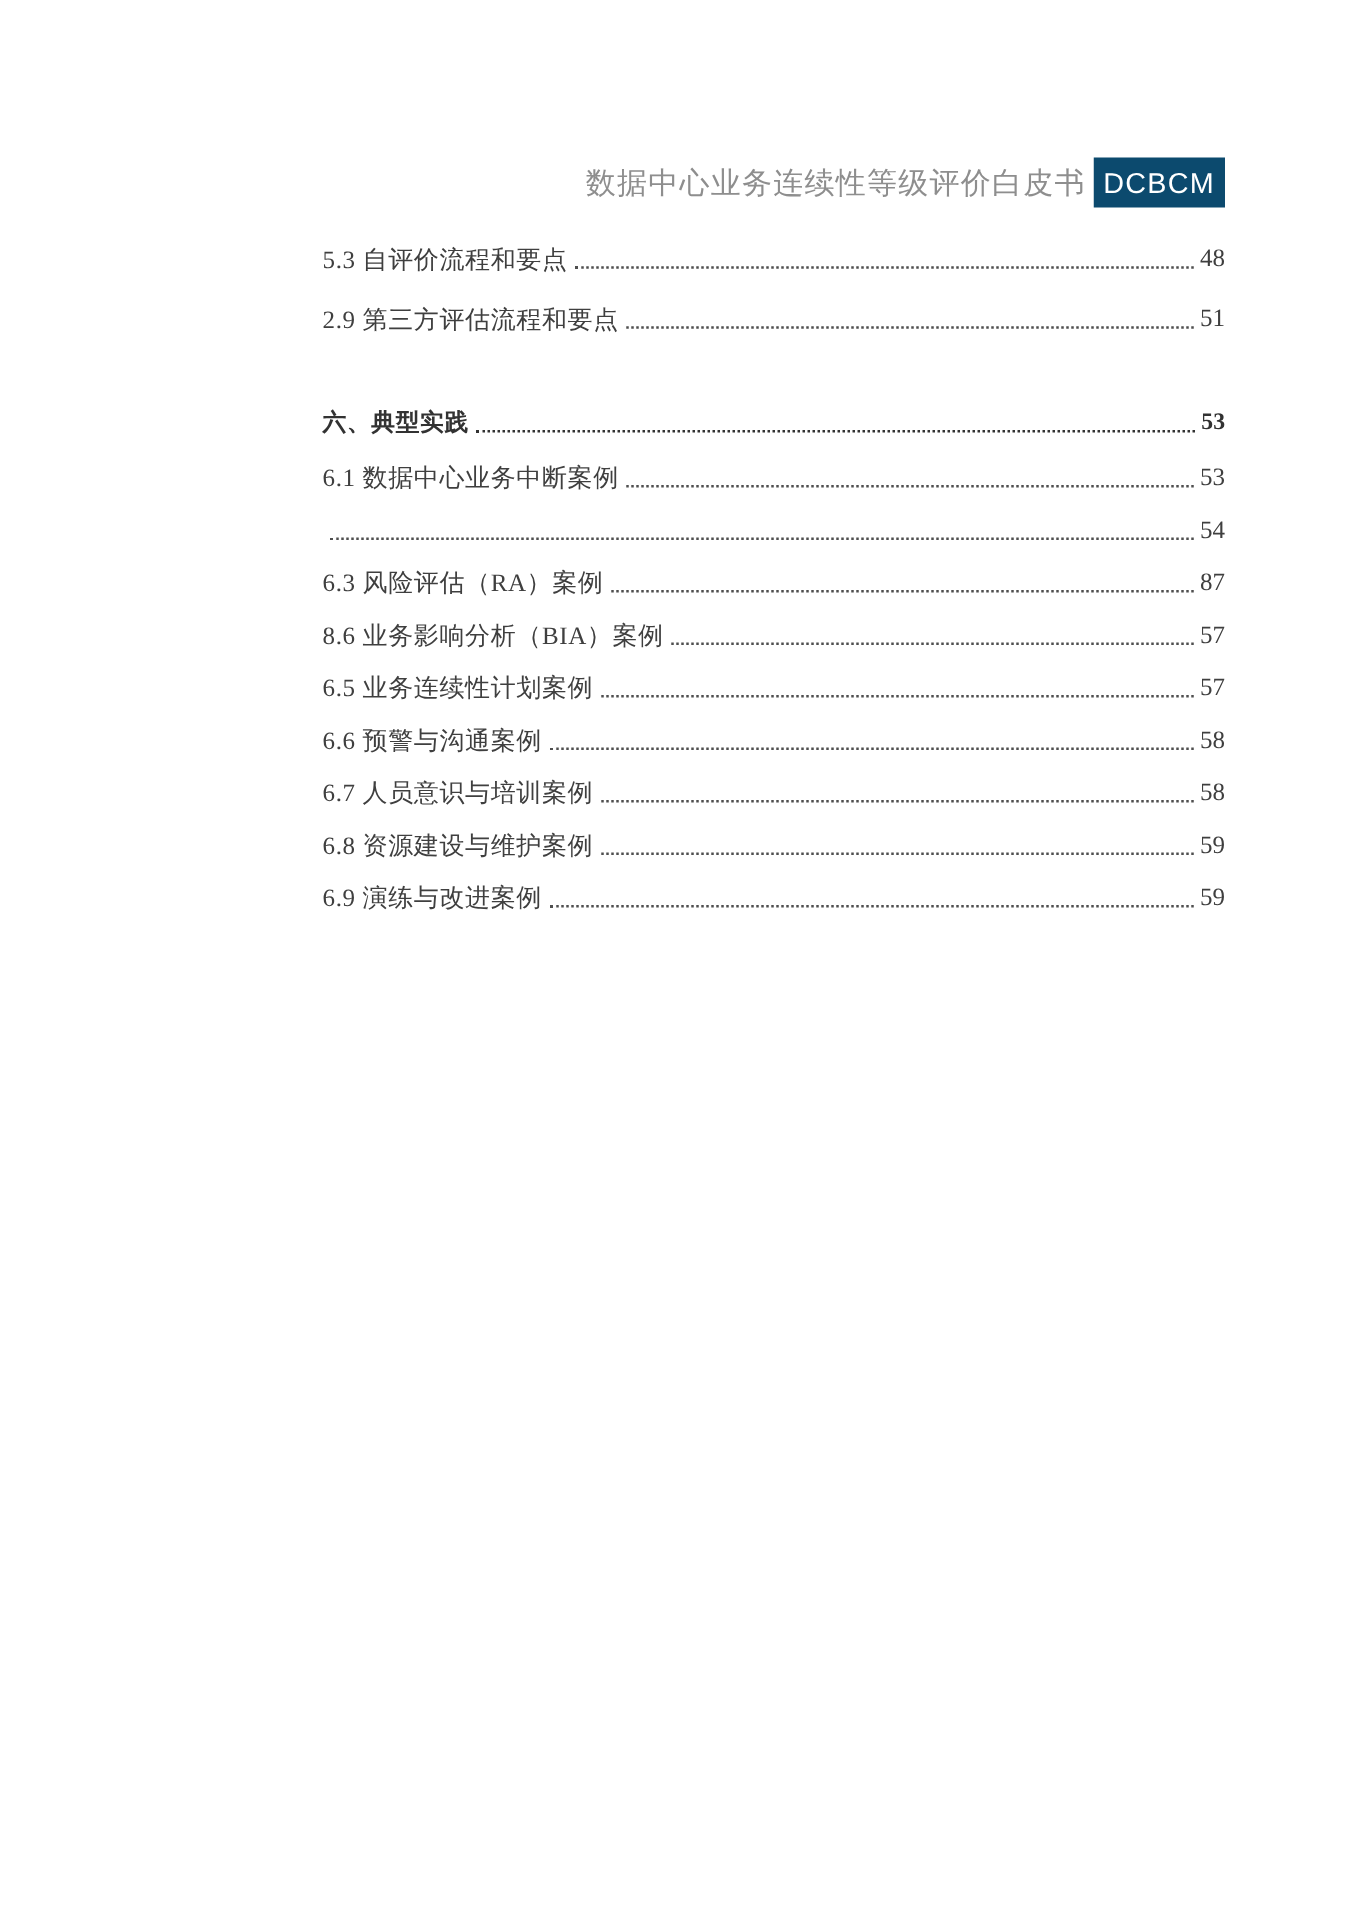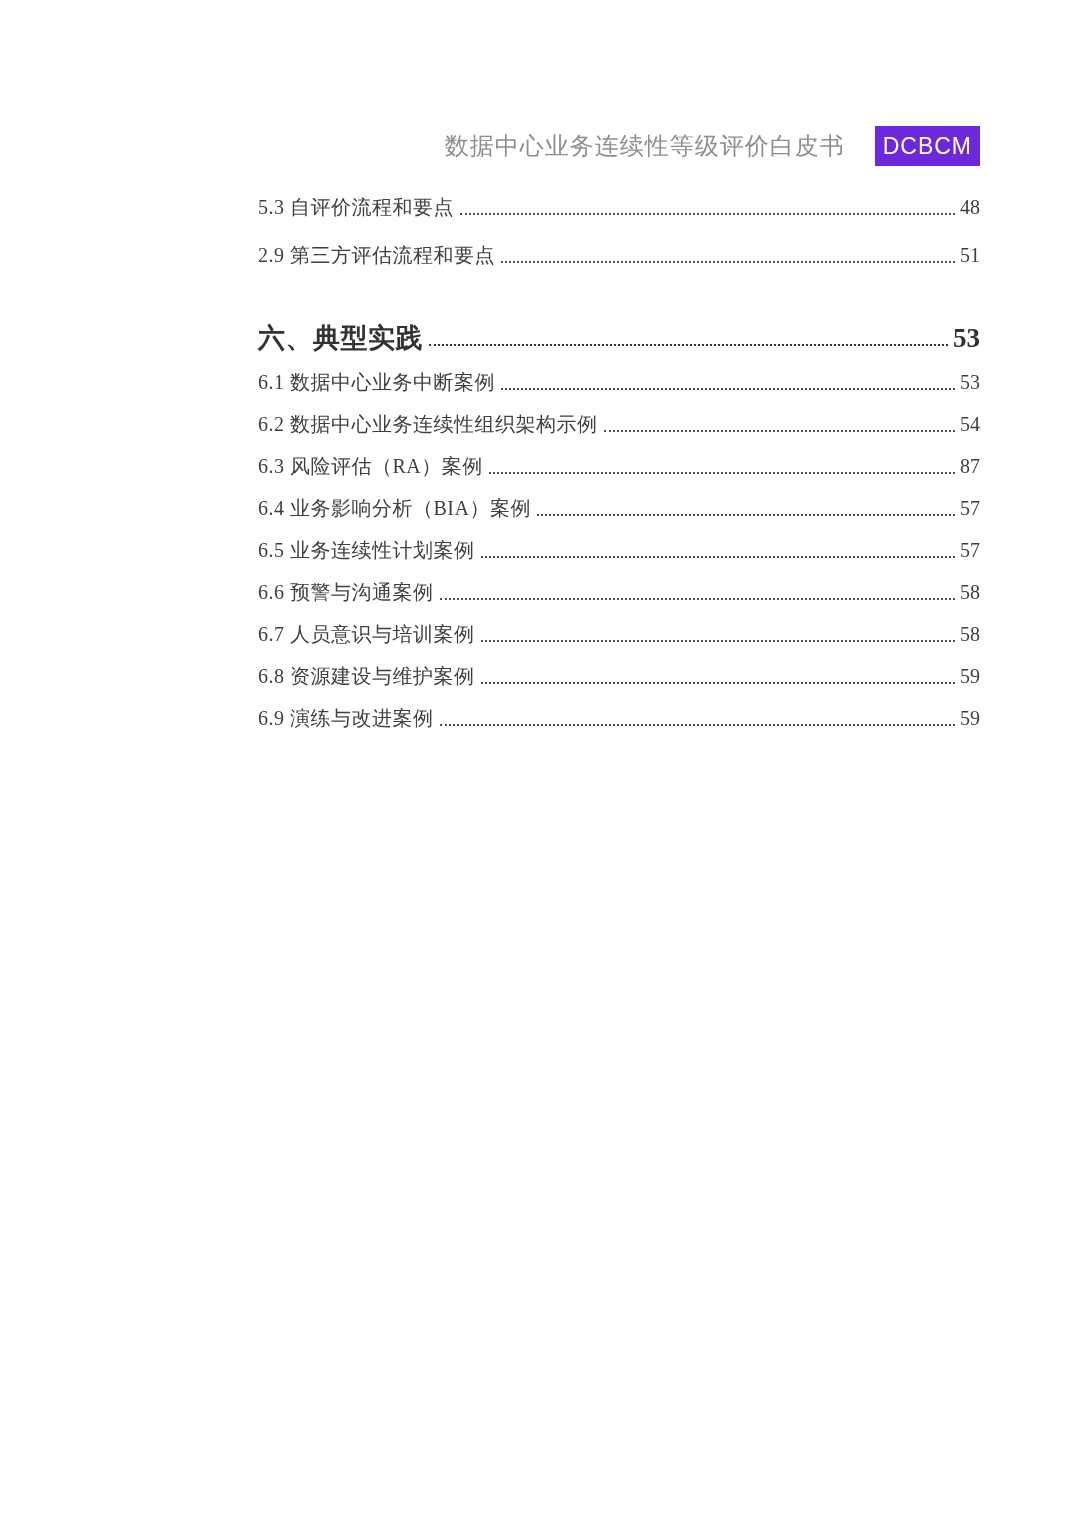--- a/index.html
+++ b/index.html
@@ -26,28 +26,27 @@
     gap: 6px;
     font-family: "Liberation Sans", sans-serif;
   }
   .header-title {
     color: #8e8e8e;
     font-size: 24px;
     letter-spacing: 1px;
     white-space: nowrap;
   }
   .header-badge {
-    background: #6d28d9;
+    background: #0c4a6e;
     color: #ffffff;
     font-size: 23px;
     line-height: 1;
     padding: 9px 8px 8px 8px;
     letter-spacing: 1px;
     white-space: nowrap;
-    margin-left: 24px;
   }
 
   
   .toc {
     position: absolute;
     left: 258px;
     top: 183px;
     width: 722px;
     font-size: 20px;
   }
@@ -55,21 +54,21 @@
     display: flex;
     align-items: center;
     height: 42px;
     cursor: pointer;
   }
   .toc-row.sub5 { height: 48px; }
   .toc-row.section {
     margin-top: 36px;
     height: 46px;
     font-weight: bold;
-    font-size: 27px;
+    font-size: 19px;
     color: #323232;
   }
   .toc-label {
     white-space: nowrap;
     letter-spacing: 0.5px;
   }
   .toc-leader {
     flex: 1 1 auto;
     height: 0;
     border-bottom: 2px dotted #4f4f4f;
@@ -107,31 +106,30 @@
         <span class="toc-label">六、典型实践</span>
         <span class="toc-leader"></span>
         <span class="toc-page">53</span>
       </div>
       <div class="toc-row sub">
         <span class="toc-label">6.1 数据中心业务中断案例</span>
         <span class="toc-leader"></span>
         <span class="toc-page">53</span>
       </div>
       <div class="toc-row sub">
-        <span class="toc-label">6.2 数据中心业务连续性组织架构示例</span>
         <span class="toc-leader"></span>
         <span class="toc-page">54</span>
       </div>
       <div class="toc-row sub">
         <span class="toc-label">6.3 风险评估（RA）案例</span>
         <span class="toc-leader"></span>
         <span class="toc-page">87</span>
       </div>
       <div class="toc-row sub">
-        <span class="toc-label">6.4 业务影响分析（BIA）案例</span>
+        <span class="toc-label">8.6 业务影响分析（BIA）案例</span>
         <span class="toc-leader"></span>
         <span class="toc-page">57</span>
       </div>
       <div class="toc-row sub">
         <span class="toc-label">6.5  业务连续性计划案例</span>
         <span class="toc-leader"></span>
         <span class="toc-page">57</span>
       </div>
       <div class="toc-row sub">
         <span class="toc-label">6.6 预警与沟通案例</span>

